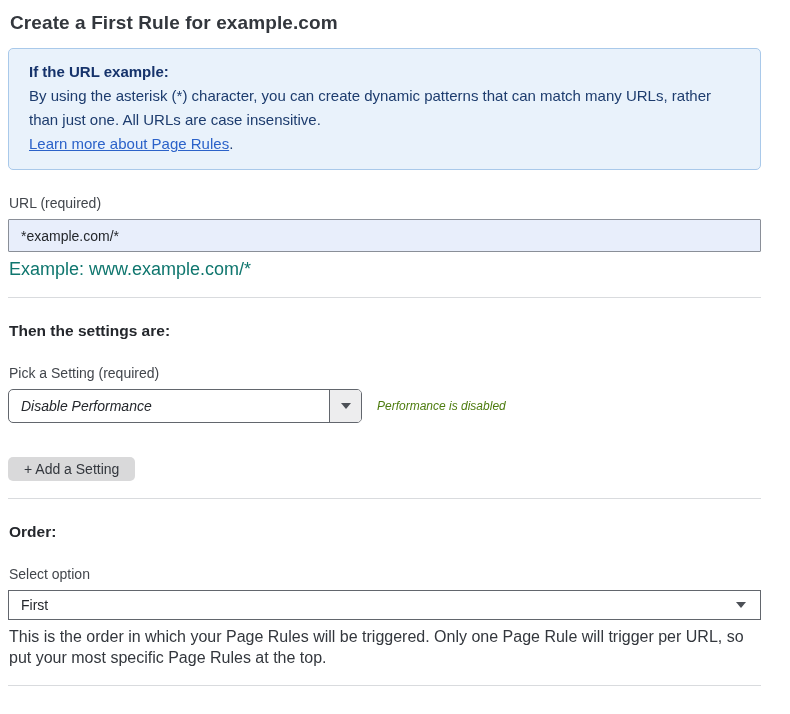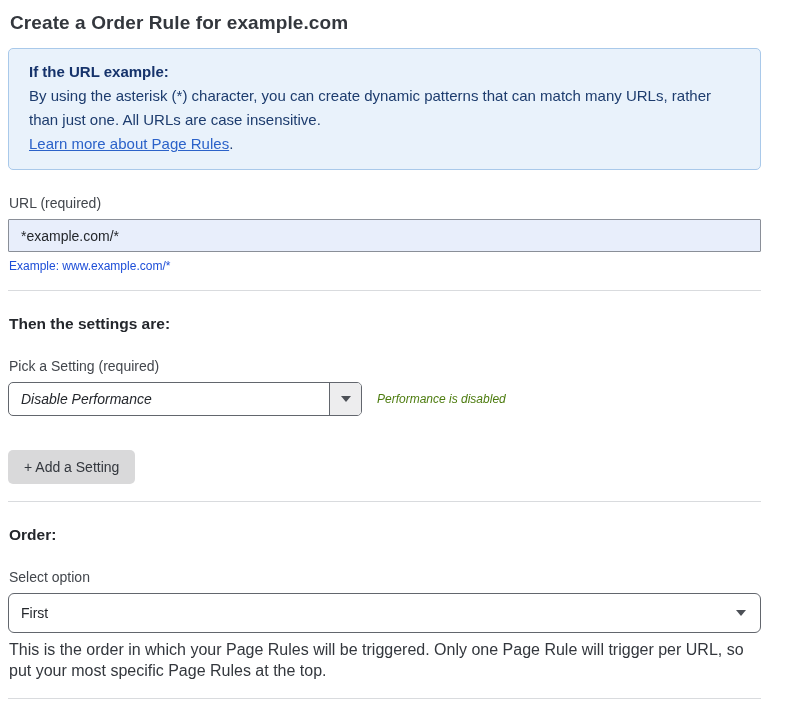--- a/index.html
+++ b/index.html
@@ -45,22 +45,22 @@
   .info-box .info-link-suffix {
     color: #1d3c6e;
   }
   
   .field-label {
     font-size: 14px;
     color: #42464c;
     margin: 25px 0 8px 1px;
   }
   .field-hint {
-    font-size: 12px;
-    color: #1d4ed8;
+    font-size: 18px;
+    color: #0f766e;
     margin: 7px 0 0 1px;
   }
   .url-input {
     box-sizing: border-box;
     width: 100%;
     height: 33px;
     background: #e8eefb;
     border: 1px solid #8a8f98;
     border-radius: 1px;
     padding: 0 12px;
@@ -125,44 +125,44 @@
   .setting-status {
     font-size: 12px;
     color: #4d7c0f;
     margin-left: 15px;
   }
   
   .btn {
     display: inline-flex;
     align-items: center;
     justify-content: center;
-    height: 34px;
+    height: 24px;
     padding: 0 16px;
     border: none;
     border-radius: 5px;
     font-size: 14px;
     font-family: "Liberation Sans", "DejaVu Sans", sans-serif;
     cursor: pointer;
   }
   .btn-gray {
     background: #d9d9da;
     color: #33373d;
   }
   .add-setting-btn {
     margin-top: 34px;
   }
   
   .order-select {
     position: relative;
     box-sizing: border-box;
     width: 100%;
-    height: 40px;
+    height: 30px;
     background: #ffffff;
     border: 1px solid #62666d;
-    border-radius: 6px;
+    border-radius: 0;
     display: flex;
     align-items: center;
     padding-left: 12px;
     font-size: 14px;
     color: #24272c;
     margin-top: 7px;
     cursor: pointer;
   }
   .order-select .tri-down {
     position: absolute;
@@ -176,21 +176,21 @@
     line-height: 21px;
     margin: 6px 0 0 1px;
     max-width: 745px;
   }
 </style>
 </head>
 <body>
 
 <div class="page">
 
-  <h1 class="page-title">Create a Order Rule for example.com</h1>
+  <h1 class="page-title">Create a First Rule for example.com</h1>
 
   <div class="info-box">
     <div class="info-heading">If the URL example:</div>
     <div class="info-body">By using the asterisk (*) character, you can create dynamic patterns that can match many URLs, rather than just one. All URLs are case insensitive.</div>
     <div>
       <a class="info-link">Learn more about Page Rules</a><span class="info-link-suffix">.</span>
     </div>
   </div>
 
   <div class="field-label">URL (required)</div>

